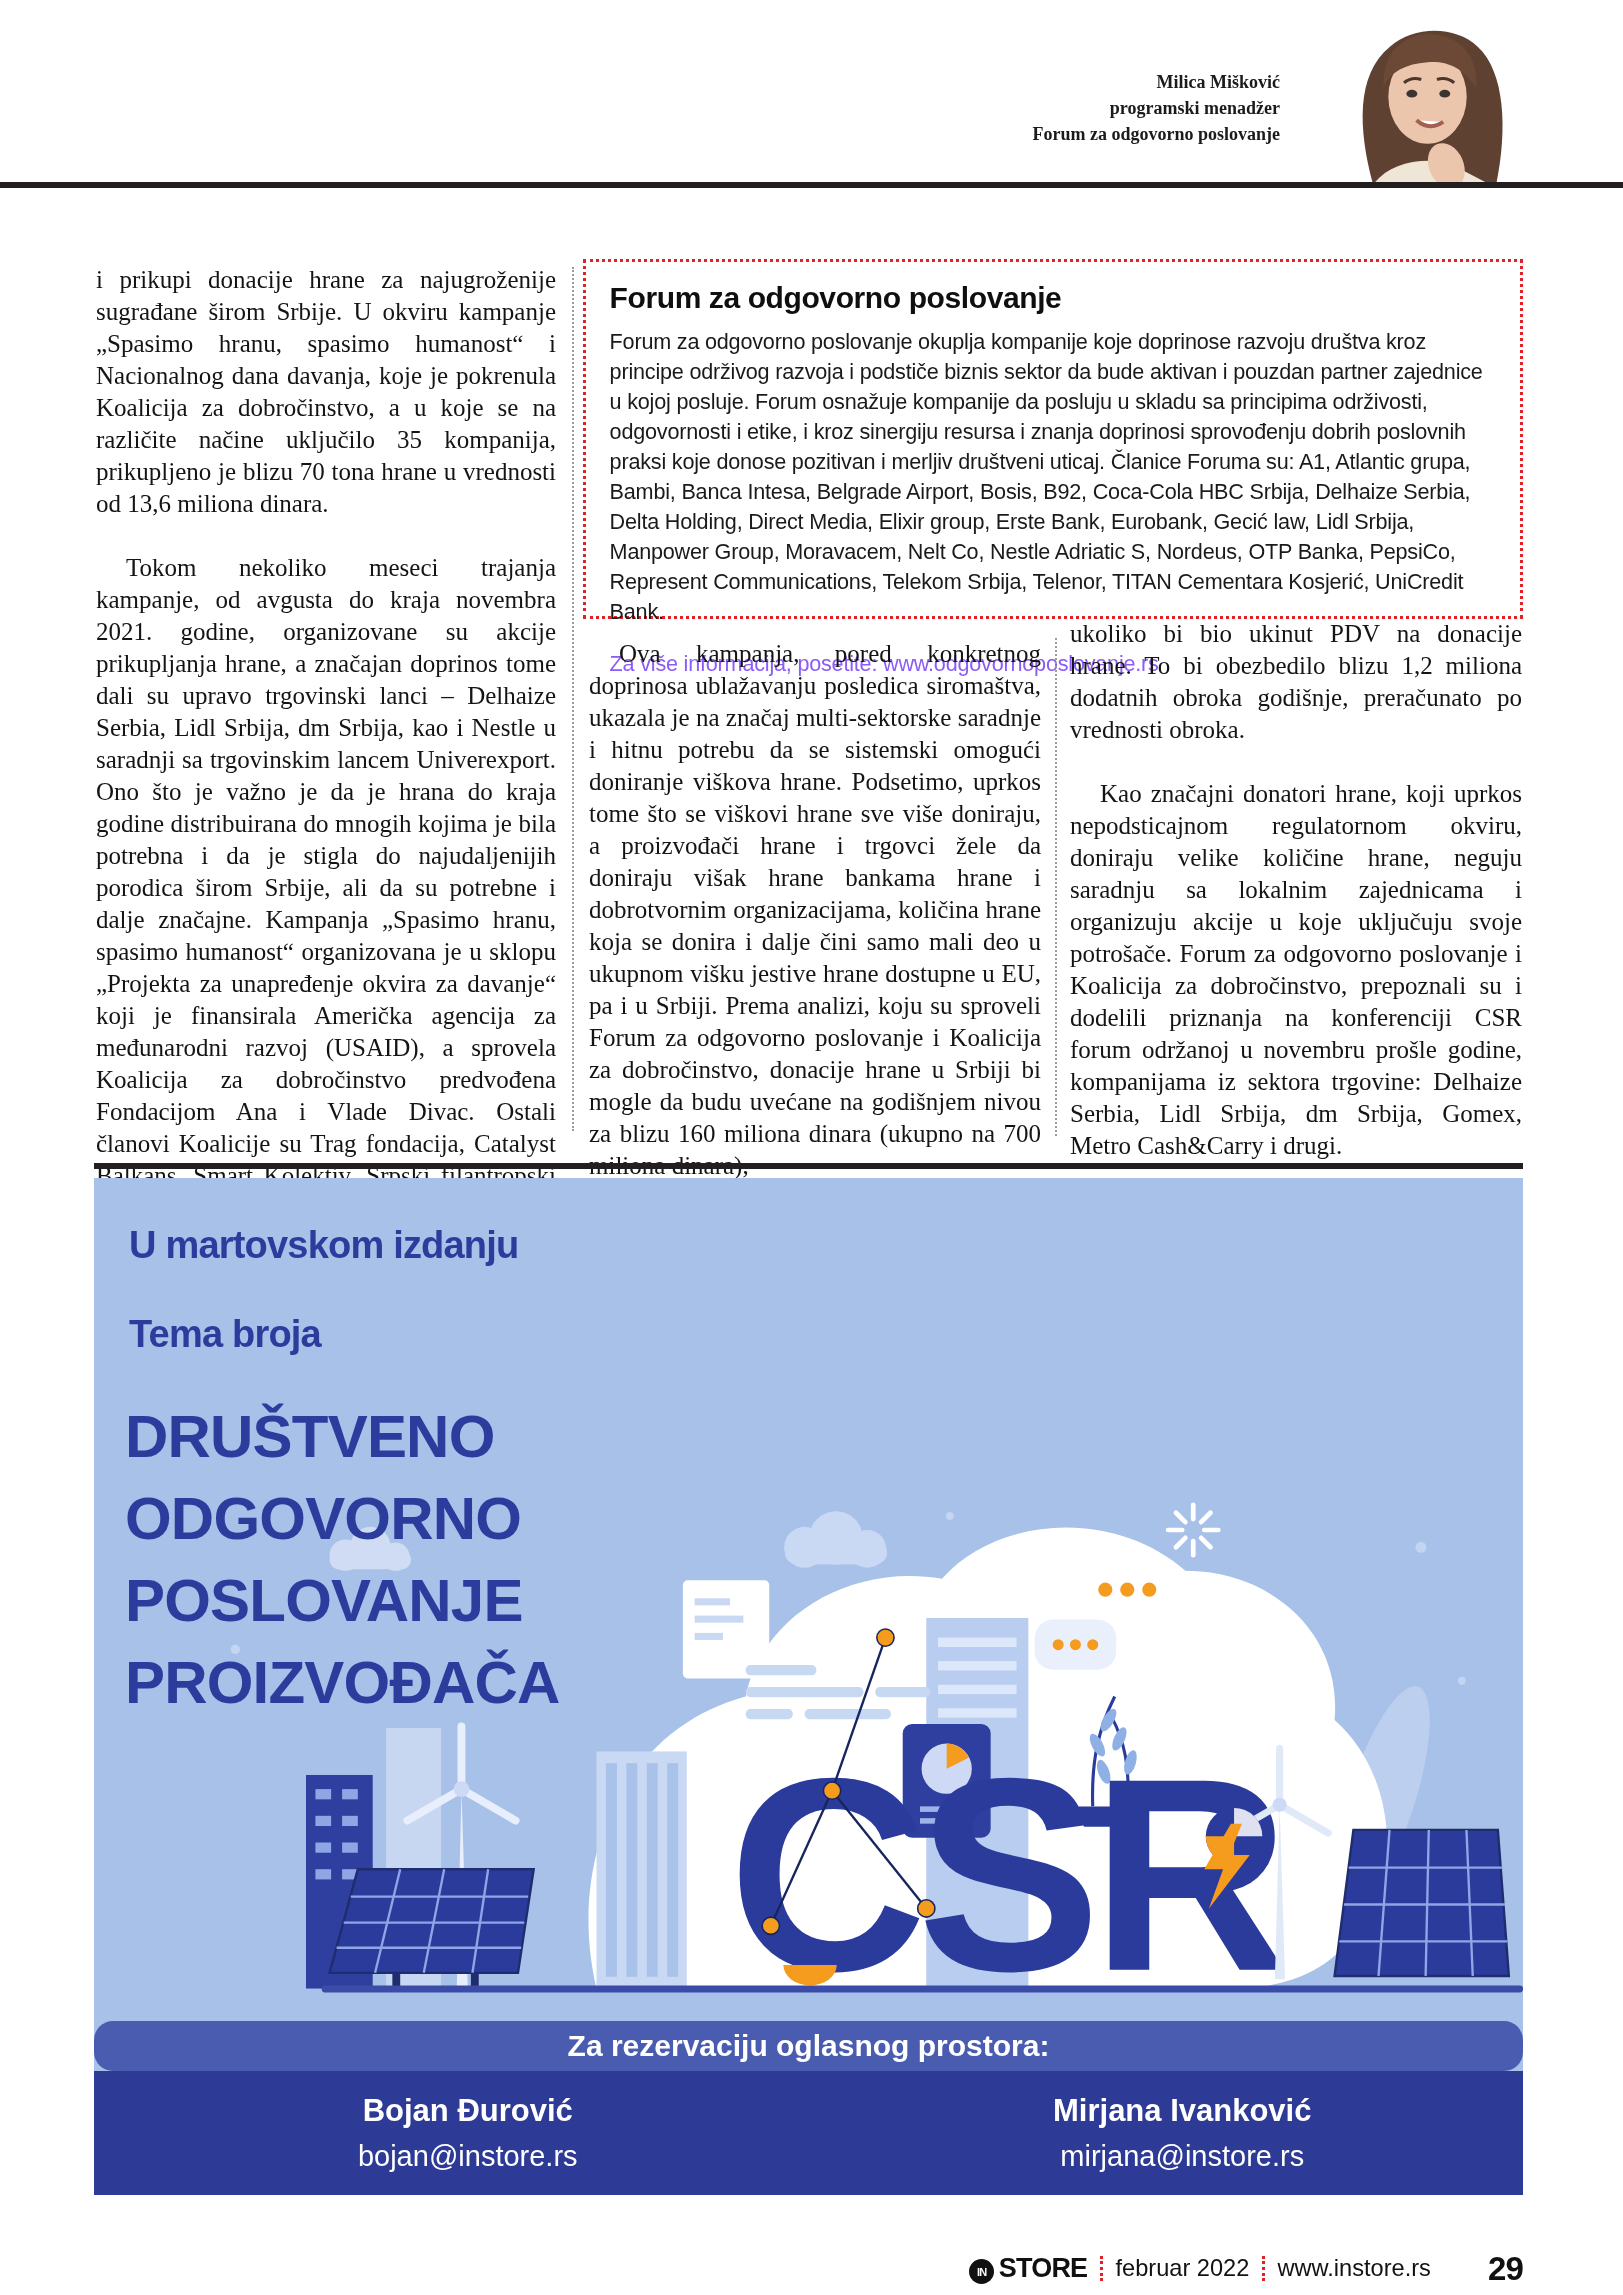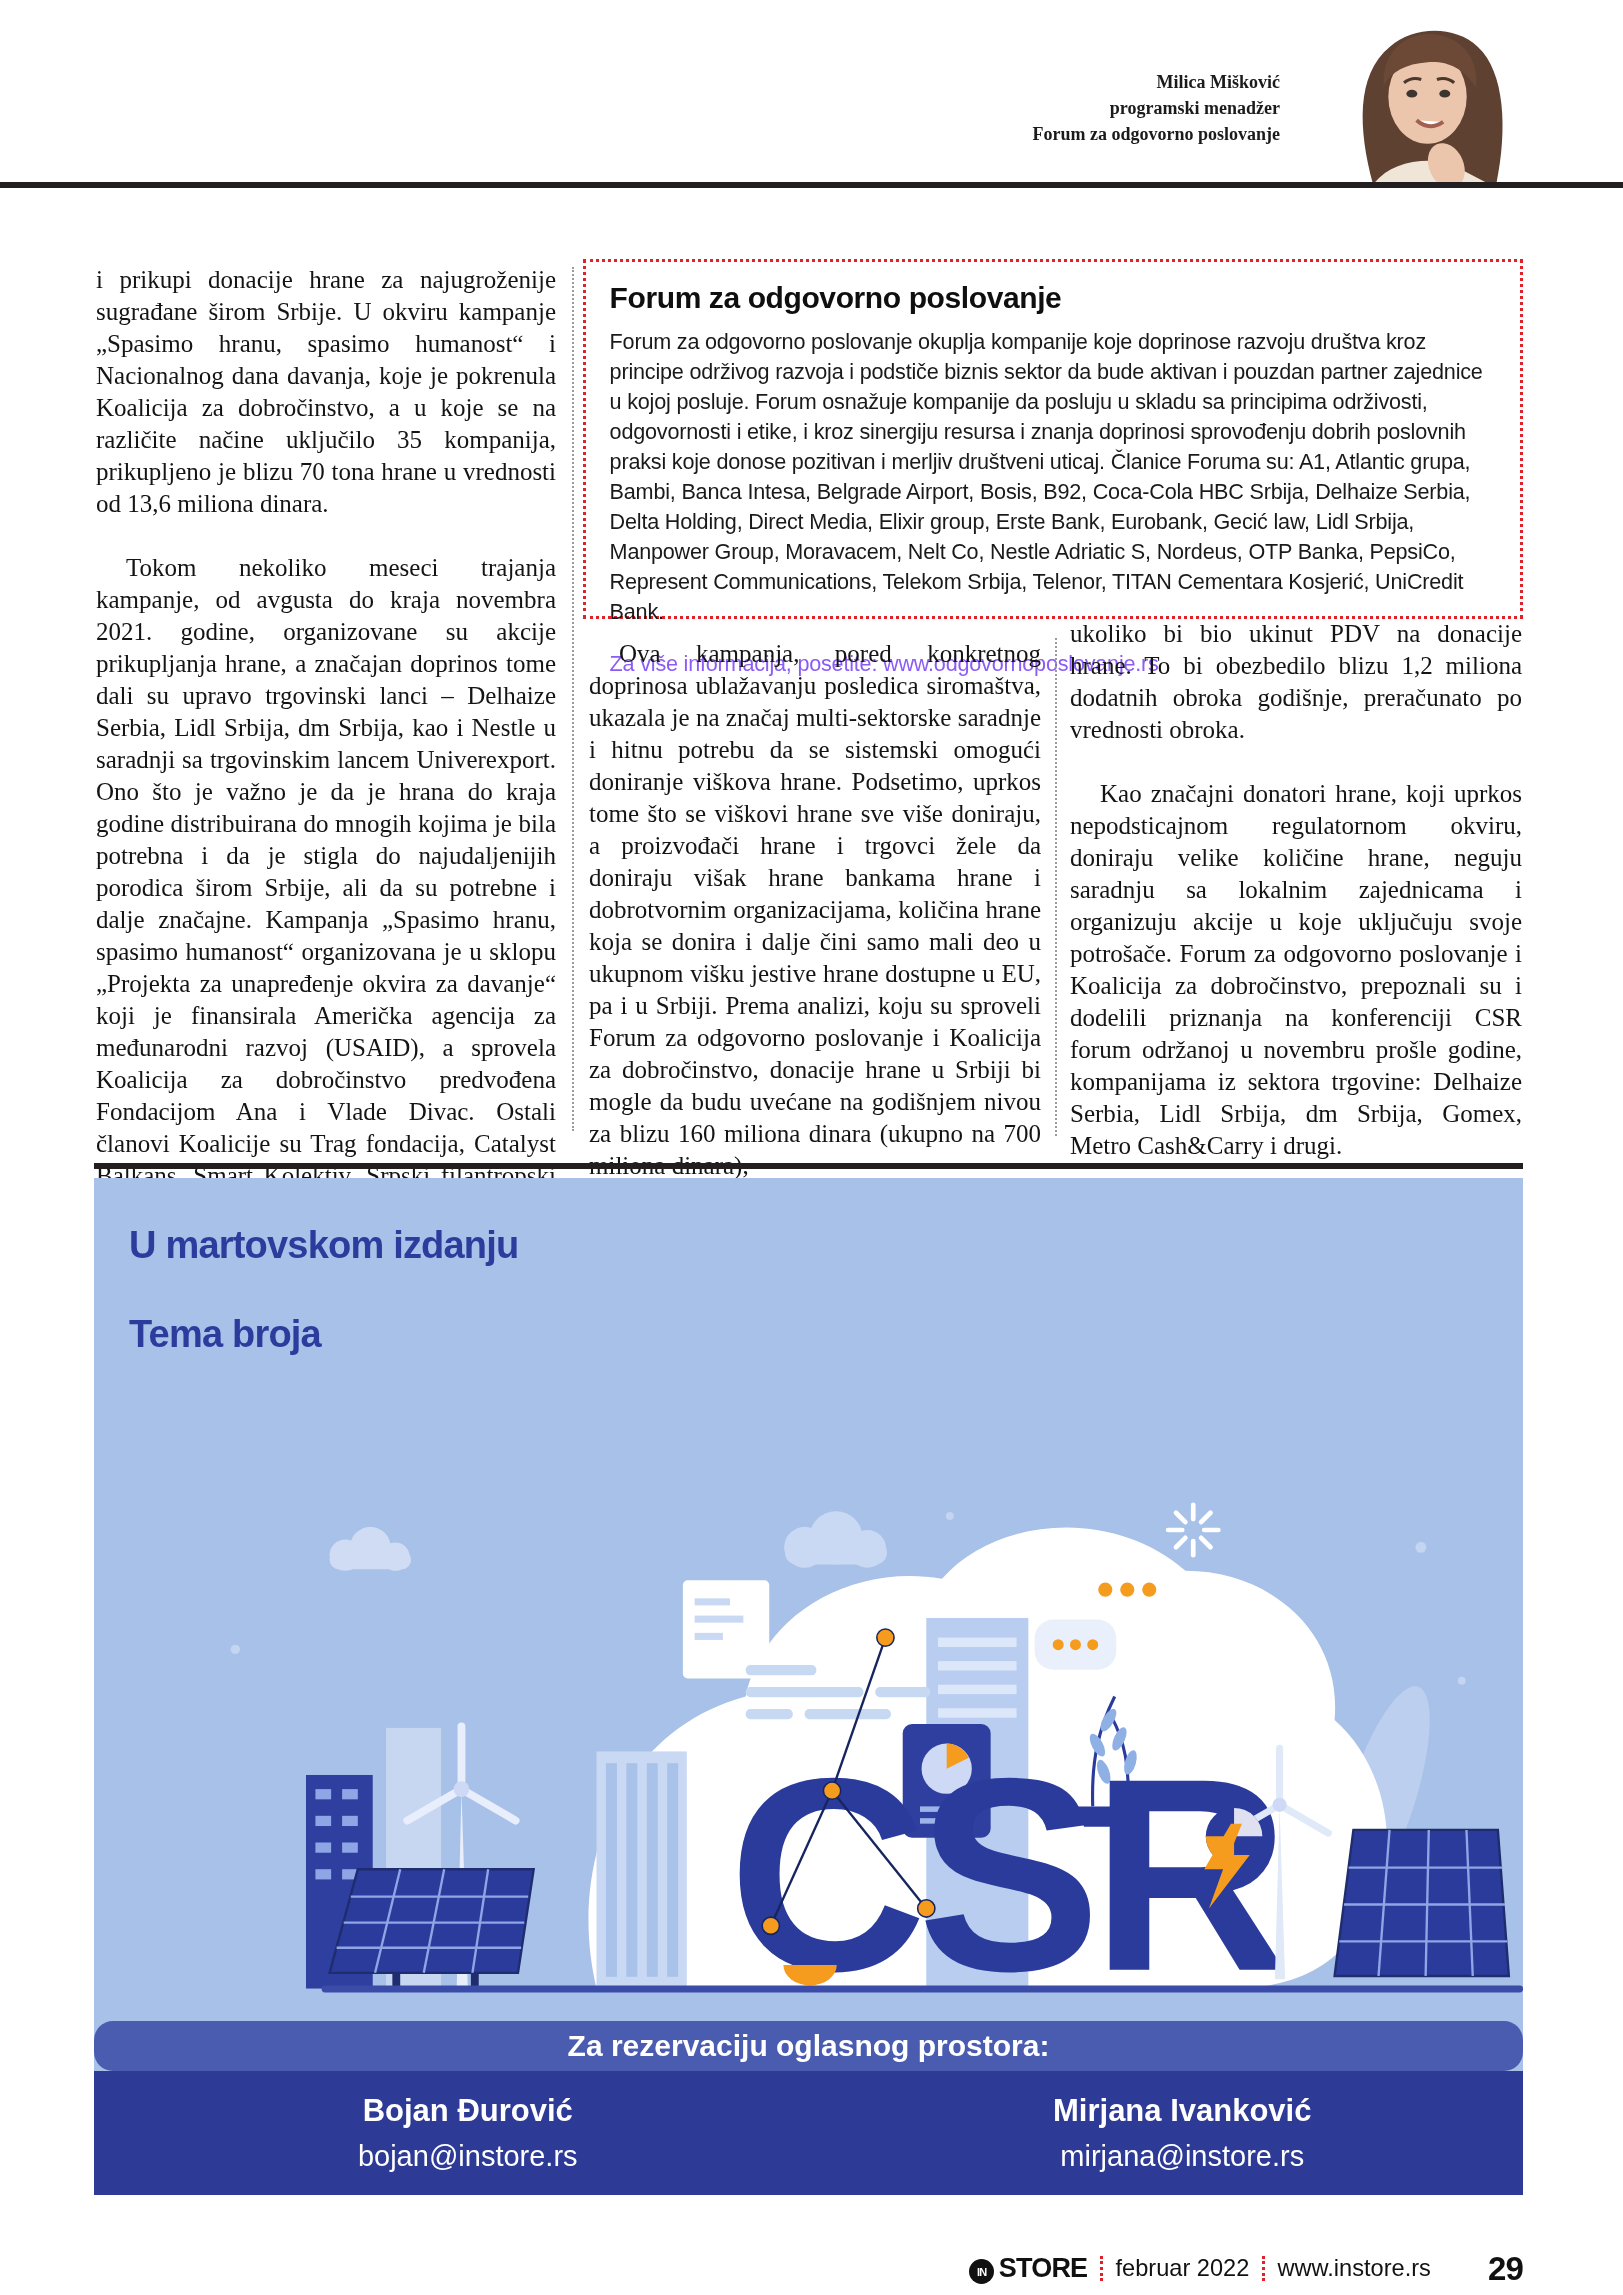--- a/index.html
+++ b/index.html
@@ -313,20 +313,26 @@
 
       <path d="M1448 822 L1414 880 L1438 880 L1420 930 L1472 862 L1446 862 L1462 822 Z" fill="#f59b1e"></path>
 
       <path d="M878 1002 a34 26 0 0 0 68 0 Z" fill="#f59b1e"></path>
 
       <rect x="290" y="1028" width="1530" height="9" rx="4" fill="#3b4ba8"></rect>
     </svg>
 
     <div class="ad-kicker">U martovskom izdanju</div>
     <div class="ad-label">Tema broja</div>
+    <div class="ad-title">
+      <div>DRUŠTVENO</div>
+      <div>ODGOVORNO</div>
+      <div>POSLOVANJE</div>
+      <div>PROIZVOĐAČA</div>
+    </div>
 
     <div class="ad-band-mid">
       <span>Za rezervaciju oglasnog prostora:</span>
     </div>
     <div class="ad-band-dark">
       <div class="ad-contact">
         <div class="c-name">Bojan Đurović</div>
         <div class="c-mail">bojan@instore.rs</div>
       </div>
       <div class="ad-contact">

